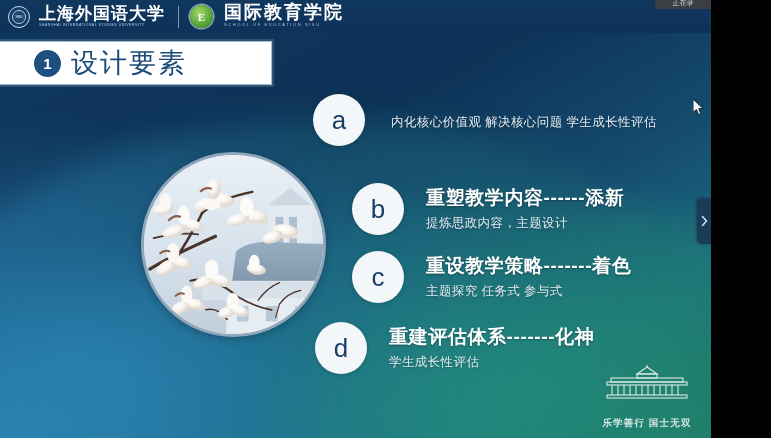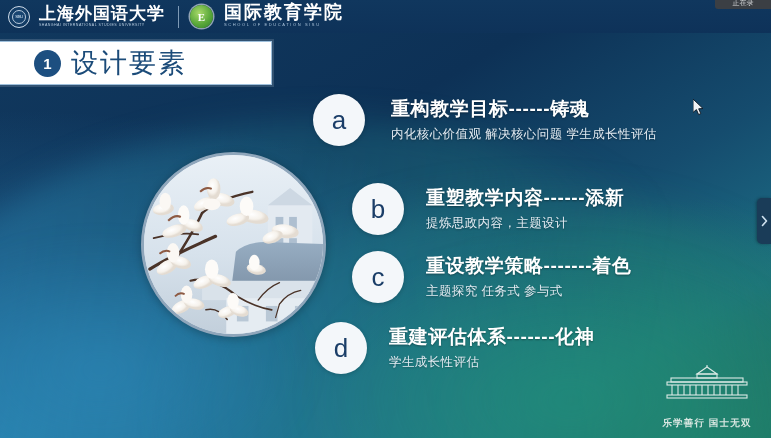--- a/index.html
+++ b/index.html
@@ -5,21 +5,21 @@
   html, body {
     margin: 0;
     padding: 0;
     background: #000;
   }
   body {
     font-family: "Liberation Sans", "DejaVu Sans", sans-serif;
   }
   #slide {
     position: relative;
-    width: 771px;
+    width: 711px;
     height: 438px;
     overflow: hidden;
     background:
       radial-gradient(120% 95% at 100% 100%, rgba(30,120,100,0.95) 0%, rgba(30,120,100,0.55) 28%, rgba(30,120,100,0.0) 58%),
       radial-gradient(130% 110% at 0% 100%, rgba(40,128,175,0.95) 0%, rgba(38,116,165,0.5) 35%, rgba(20,70,115,0.0) 68%),
       linear-gradient(150deg, #11395f 0%, #0d3156 38%, #154c6e 62%, #1d6f86 82%, #246b63 100%);
   }
 
   
   .swoosh {
@@ -451,21 +451,20 @@
           <ellipse cx="-2" cy="-7" rx="5.5" ry="8" fill="#fdfbf8"></ellipse>
         </g>
       </g>
     </svg>
   </div>
 
   <div class="rows">
     <div class="row row-a">
       <div class="bullet">a</div>
       <div class="row-text">
-        <div class="row-title">重构教学目标------铸魂</div>
         <div class="row-sub">内化核心价值观  解决核心问题  学生成长性评估</div>
       </div>
     </div>
 
     <div class="row row-b">
       <div class="bullet">b</div>
       <div class="row-text">
         <div class="row-title">重塑教学内容------添新</div>
         <div class="row-sub">提炼思政内容，主题设计</div>
       </div>

